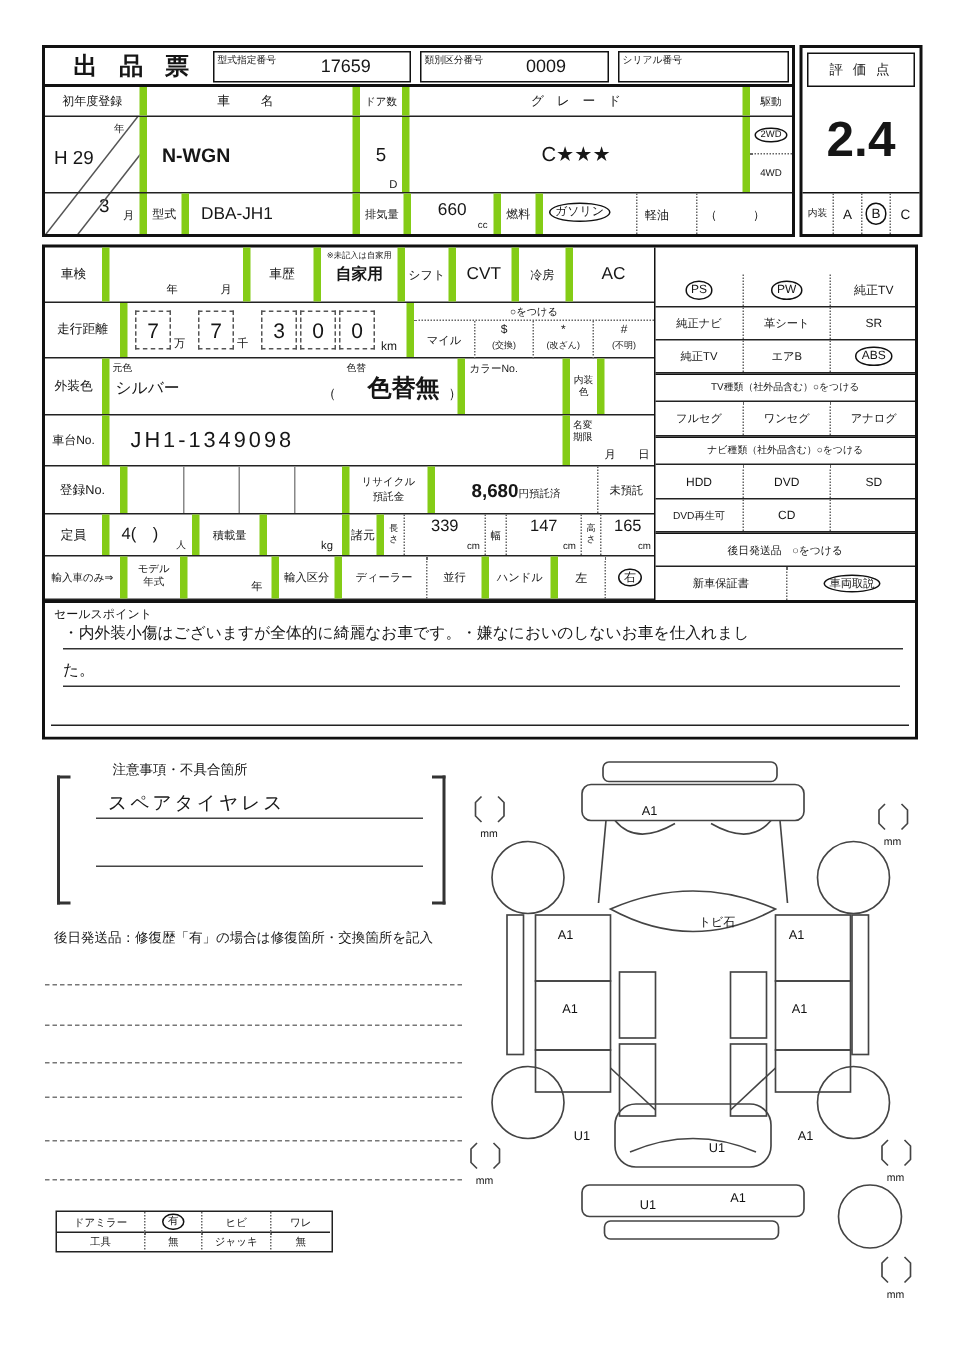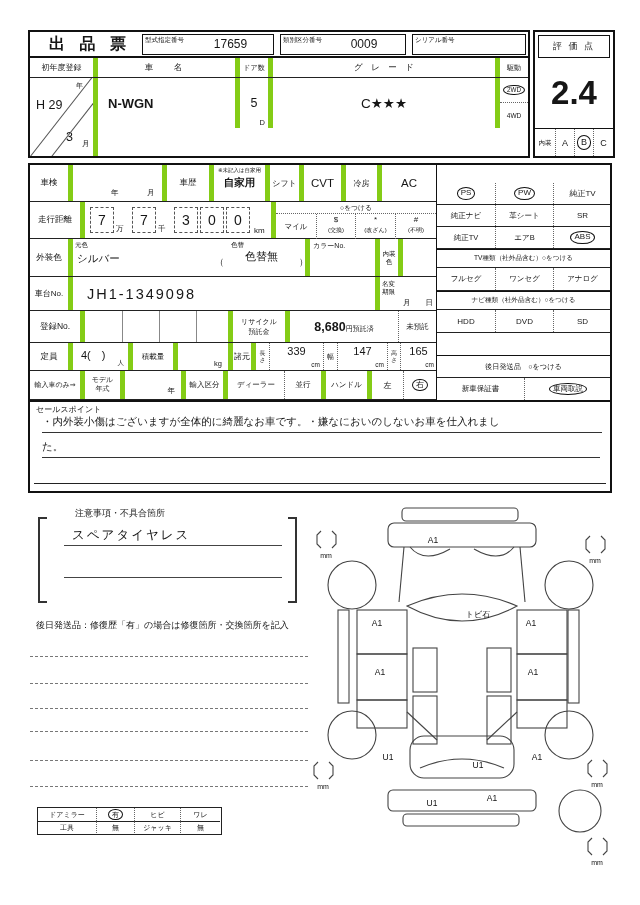--- a/index.html
+++ b/index.html
@@ -54,20 +54,37 @@
       <span class="ab cnt" style="left:0;top:0;width:100%;height:100%;font-size:12.5px">5</span>
       <span class="ab" style="right:3px;bottom:1px;font-size:7.5px">D</span>
     </div>
     <div class="ab cnt br" style="left:243px;top:46px;width:227px;height:50px;font-size:13.5px">C★★★</div>
     <div class="ab" style="left:470px;top:46px;width:28px;height:50px">
       <div class="ab cnt" style="left:0;top:0;width:100%;height:25px;border-bottom:1px dotted #666">
         <span class="circ" style="font-size:6.3px">2WD</span>
       </div>
       <div class="ab cnt" style="left:0;top:25px;width:100%;height:25px;font-size:6.5px">4WD</div>
     </div>
+    <div class="ab" style="left:0;top:96px;width:498px;height:28px;border-top:1px solid #222">
+      <div class="ab cnt br" style="left:68px;top:0;width:28px;height:100%;font-size:8px">型式</div>
+      <div class="ab cnt left br" style="left:96px;top:0;width:114px;height:100%;font-size:11.5px;padding-left:8px">DBA-JH1</div>
+      <div class="ab cnt br" style="left:210px;top:0;width:34px;height:100%;font-size:7.5px">排気量</div>
+      <div class="ab br" style="left:244px;top:0;width:60px;height:100%">
+        <span class="ab cnt" style="left:0;top:0;width:100%;height:22px;font-size:11.5px">660</span>
+        <span class="ab" style="right:4px;bottom:2px;font-size:6.5px">cc</span>
+      </div>
+      <div class="ab cnt br" style="left:304px;top:0;width:28px;height:100%;font-size:8px">燃料</div>
+      <div class="ab" style="left:332px;top:0;width:166px;height:100%">
+        <span class="ab circ" style="left:4px;top:6px;font-size:8px">ガソリン</span>
+        <div class="ab" style="left:62px;top:0;height:100%;border-left:1px dotted #666"></div>
+        <span class="ab" style="left:68px;top:9px;font-size:8px">軽油</span>
+        <div class="ab" style="left:102px;top:0;height:100%;border-left:1px dotted #666"></div>
+        <span class="ab" style="left:108px;top:9px;font-size:8px">（　　　）</span>
+      </div>
+    </div>
   </div>
 
   <div class="ab" style="left:533px;top:30px;width:82px;height:128px;border:2px solid #111">
     <div class="ab cnt" style="left:3px;top:3px;width:72px;height:23px;border:1.2px solid #111;font-size:9px;letter-spacing:2px">評 価 点</div>
     <div class="ab cnt" style="left:0;top:28px;width:78px;height:66px;font-size:33px;font-weight:bold">2.4</div>
     <div class="ab" style="left:0;top:96px;width:78px;height:28px;border-top:1.2px solid #111">
       <div class="ab cnt" style="left:0;top:0;width:20px;height:100%;font-size:6.5px;line-height:1.1;padding:1px">内装</div>
       <div class="ab cnt" style="left:20px;top:0;width:19px;height:100%;font-size:9px;border-left:1px dotted #666">A</div>
       <div class="ab cnt" style="left:39px;top:0;width:19px;height:100%;border-left:1px dotted #666">
         <span class="circ" style="font-size:9px">B</span>
@@ -124,21 +141,21 @@
         </div>
       </div>
     </div>
 
     <div class="row" style="left:0;top:74px;height:38px">
       <div class="ab cnt br" style="left:0;top:0;width:43px;height:100%;font-size:8.5px">外装色</div>
       <div class="ab br" style="left:43px;top:0;width:237px;height:100%">
         <span class="ab" style="left:2px;top:2px;font-size:6.5px">元色</span>
         <span class="ab" style="left:4px;top:13px;font-size:10.5px">シルバー</span>
         <span class="ab" style="left:158px;top:2px;font-size:6.5px">色替</span>
-        <span class="ab" style="left:172px;top:10px;font-size:11px;font-weight:normal">色替無</span>
+        <span class="ab" style="left:172px;top:10px;font-size:16px;font-weight:bold">色替無</span>
         <span class="ab" style="left:142px;top:17px;font-size:9px">（</span>
         <span class="ab" style="left:226px;top:17px;font-size:9px">）</span>
       </div>
       <div class="ab br" style="left:280px;top:0;width:70px;height:100%">
         <span class="ab" style="left:3px;top:2px;font-size:7px">カラーNo.</span>
       </div>
       <div class="ab cnt br" style="left:350px;top:0;width:23px;height:100%;font-size:6.5px;line-height:1.15;padding:1px">内装色</div>
       <div class="ab" style="left:373px;top:0;width:33px;height:100%"></div>
     </div>
 
@@ -243,20 +260,25 @@
       <div class="ab" style="left:0;top:103px;width:100%;height:23px;border-bottom:1px solid #222">
         <div class="ab cnt" style="left:0;top:0;width:58px;height:100%;font-size:7.5px">フルセグ</div>
         <div class="ab cnt" style="left:58px;top:0;width:58px;height:100%;border-left:1px dotted #666;font-size:7.5px">ワンセグ</div>
         <div class="ab cnt" style="left:116px;top:0;width:58px;height:100%;border-left:1px dotted #666;font-size:7.5px">アナログ</div>
       </div>
       <div class="ab cnt" style="left:0;top:126px;width:100%;height:19px;font-size:6.6px;border-bottom:1px solid #222;border-top:1px solid #111">ナビ種類（社外品含む）○をつける</div>
       <div class="ab" style="left:0;top:145px;width:100%;height:23px;border-bottom:1px solid #222">
         <div class="ab cnt" style="left:0;top:0;width:58px;height:100%;font-size:8px">HDD</div>
         <div class="ab cnt" style="left:58px;top:0;width:58px;height:100%;border-left:1px dotted #666;font-size:8px">DVD</div>
         <div class="ab cnt" style="left:116px;top:0;width:58px;height:100%;border-left:1px dotted #666;font-size:8px">SD</div>
+      </div>
+      <div class="ab" style="left:0;top:168px;width:100%;height:22px;border-bottom:1px solid #222">
+        <div class="ab cnt" style="left:0;top:0;width:58px;height:100%;font-size:6.8px">DVD再生可</div>
+        <div class="ab cnt" style="left:58px;top:0;width:58px;height:100%;border-left:1px dotted #666;font-size:8px">CD</div>
+        <div class="ab cnt" style="left:116px;top:0;width:58px;height:100%;border-left:1px dotted #666;font-size:8px"></div>
       </div>
       <div class="ab" style="left:0;top:213px;width:100%;height:22px">
         <div class="ab cnt" style="left:0;top:0;width:87px;height:100%;font-size:7.5px">新車保証書</div>
         <div class="ab cnt" style="left:87px;top:0;width:87px;height:100%;border-left:1px dotted #666">
             <span class="circ" style="font-size:7.5px">車両取説</span>
           </div>
       </div>
       <div class="ab cnt" style="left:0;top:190px;width:100%;height:23px;font-size:7.2px;border-bottom:1px solid #222;border-top:1px solid #111">後日発送品　○をつける</div>
     </div>
   </div>

